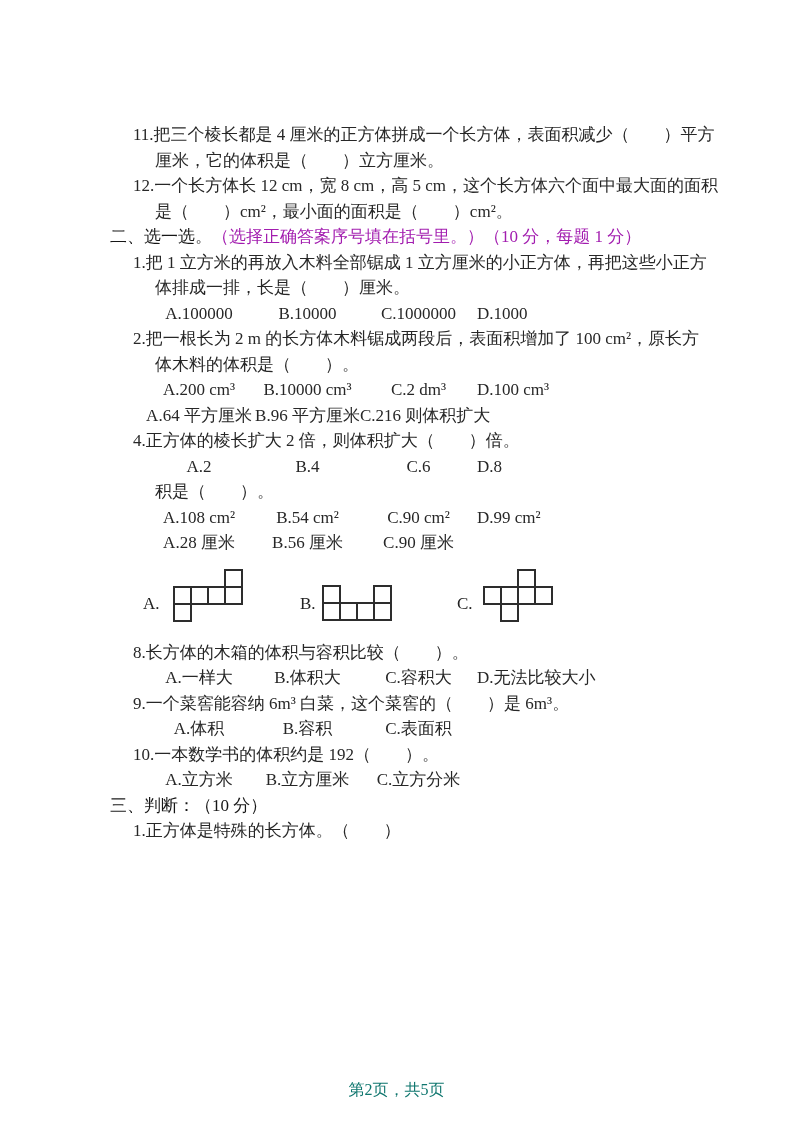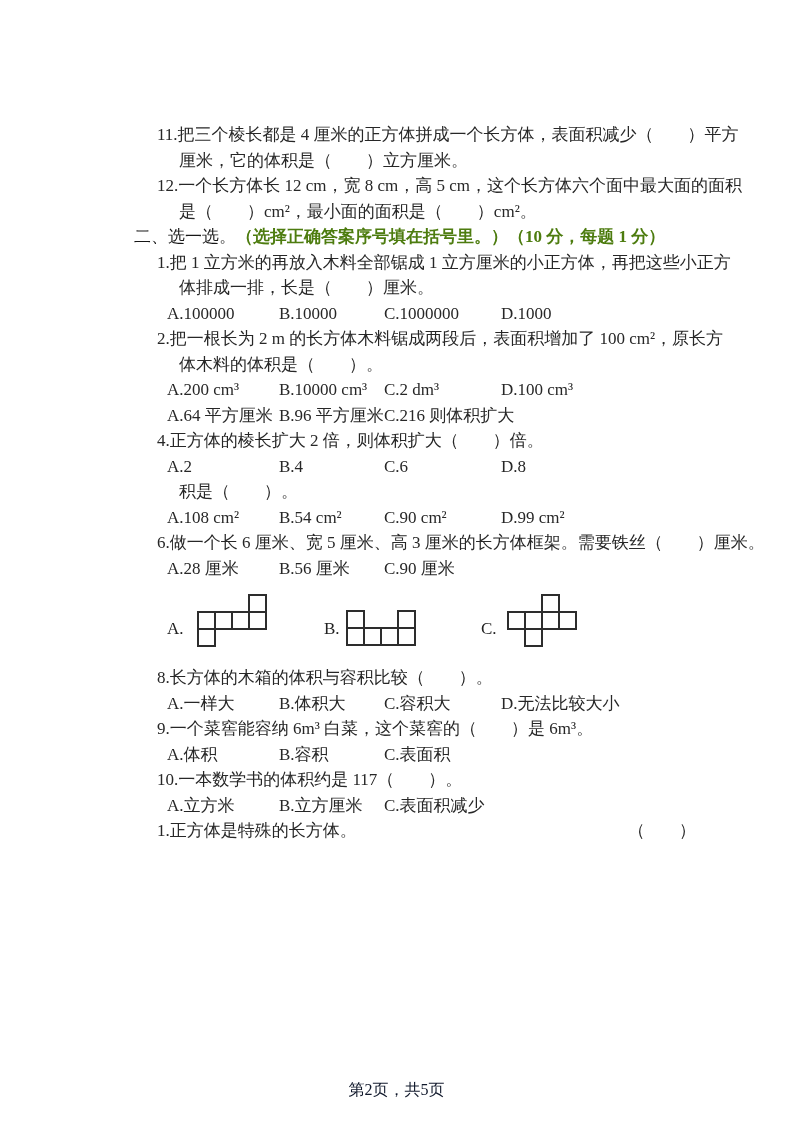--- a/index.html
+++ b/index.html
@@ -4,43 +4,42 @@
 <style>
   html,body{margin:0;padding:0;}
   body{
     width:793px;height:1122px;background:#ffffff;position:relative;
     font-family:"Liberation Serif","DejaVu Serif",serif;
     color:#272727;overflow:hidden;
   }
   .content{
     position:absolute;left:110px;top:122px;width:580px;
     font-size:17px;
-    margin-left:24px;
   }
   .line{height:25.5px;line-height:25.5px;white-space:nowrap;}
   .l1{padding-left:23px;}
   .l2{padding-left:45px;}
-  .opts{padding-left:33px;display:flex;}
+  .opts{padding-left:33px;display:flex;text-align:center;}
   .opt-a{display:inline-block;width:112px;}
   .opt-b{display:inline-block;width:105px;}
   .opt-c{display:inline-block;width:117px;}
   .opt-d{display:inline-block;}
   .heading .h-bold{font-weight:normal;color:#161616;}
-  .heading .h-note{color:#4d7c0f;font-weight:bold;}
+  .heading .h-note{color:#a21caf;}
   .figure-block{position:relative;height:84px;}
   .net-label{position:absolute;font-size:17px;color:#222;}
   .net-grid{position:absolute;}
   .net-cell{
     position:absolute;width:19px;height:19px;box-sizing:border-box;
     border:2px solid #2d2d2d;background:#ffffff;
   }
-  .judge-row{display:flex;justify-content:space-between;padding-right:18px;}
+  .judge-row{display:flex;justify-content:flex-start;padding-right:18px;}
   .footer{
     position:absolute;left:0;top:1080px;width:100%;text-align:center;
-    font-size:16px;color:#0f172a;
+    font-size:16px;color:#0f766e;
   }
 </style>
 </head>
 <body>
 
 <div class="page">
   <div class="content">
 
     <div class="line l1">11.把三个棱长都是 4 厘米的正方体拼成一个长方体，表面积减少（　　）平方</div>
     <div class="line l2">厘米，它的体积是（　　）立方厘米。</div>
@@ -84,21 +83,20 @@
     </div>
 
     <div class="line l2">积是（　　）。</div>
     <div class="line opts">
       <span class="opt-a">A.108 cm²</span>
       <span class="opt-b">B.54 cm²</span>
       <span class="opt-c">C.90 cm²</span>
       <span class="opt-d">D.99 cm²</span>
     </div>
 
-    <div class="line l1">6.做一个长 6 厘米、宽 5 厘米、高 3 厘米的长方体框架。需要铁丝（　　）厘米。</div>
     <div class="line opts">
       <span class="opt-a">A.28 厘米</span>
       <span class="opt-b">B.56 厘米</span>
       <span class="opt-c">C.90 厘米</span>
     </div>
 
     <div class="figure-block">
       <span class="net-label" style="left:33px;top:38px;">A.</span>
       <div class="net-grid" style="left: 63px; top: 13px; width: 70px; height: 53px;">
           <div class="net-cell" style="left: 51px; top: 0px;"></div>
@@ -136,27 +134,30 @@
       <span class="opt-d">D.无法比较大小</span>
     </div>
 
     <div class="line l1">9.一个菜窖能容纳 6m³ 白菜，这个菜窖的（　　）是 6m³。</div>
     <div class="line opts">
       <span class="opt-a">A.体积</span>
       <span class="opt-b">B.容积</span>
       <span class="opt-c">C.表面积</span>
     </div>
 
-    <div class="line l1">10.一本数学书的体积约是 117（　　）。</div>
+    <div class="line l1">10.一本数学书的体积约是 192（　　）。</div>
     <div class="line opts">
       <span class="opt-a">A.立方米</span>
       <span class="opt-b">B.立方厘米</span>
-      <span class="opt-c">C.表面积减少</span>
+      <span class="opt-c">C.立方分米</span>
     </div>
 
+    <div class="line heading">
+      <span class="h-bold">三、判断：（10 分）</span>
+    </div>
 
     <div class="line l1 judge-row">
       <span>1.正方体是特殊的长方体。</span>
       <span>（　　）</span>
     </div>
 
   </div>
 
   <div class="footer">第2页，共5页</div>
 </div>

